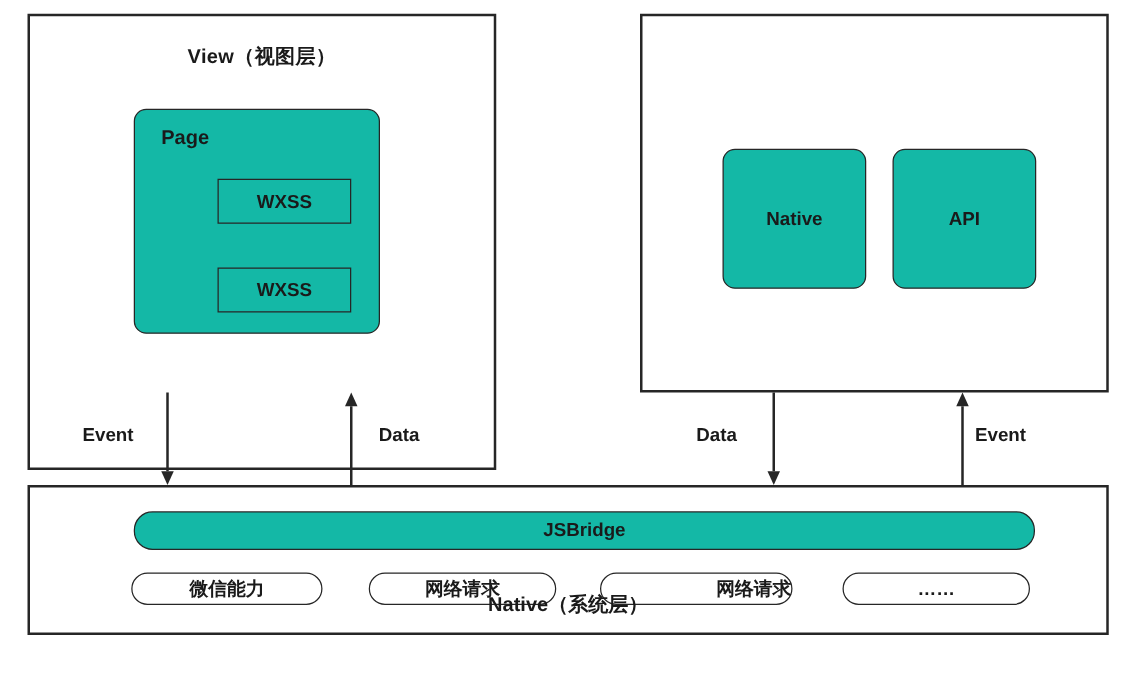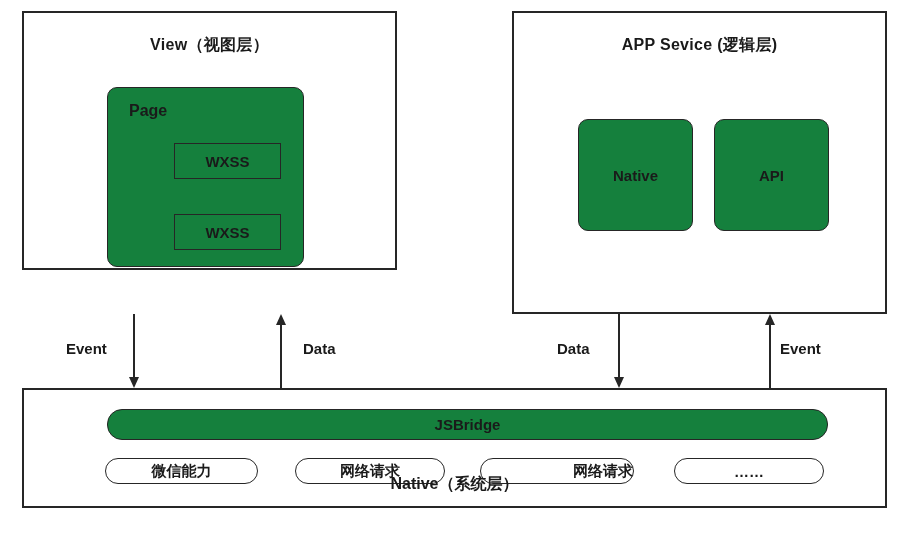--- a/index.html
+++ b/index.html
@@ -16,21 +16,21 @@
     overflow: hidden;
   }
   .box {
     position: absolute;
     border: 2px solid #262626;
     background: #ffffff;
   }
   .inner-box {
     position: absolute;
     border: 1.5px solid #262626;
-    background: #15803d;
+    background: #14b8a6;
   }
   .layer-title {
     position: absolute;
     top: 22px;
     left: 0;
     width: 100%;
     text-align: center;
     font-size: 16px;
     font-weight: 700;
     letter-spacing: 0.3px;
@@ -109,37 +109,36 @@
     text-align: center;
     font-size: 16px;
     font-weight: 700;
   }
 </style>
 </head>
 <body>
 
 <div id="canvas">
 
-  <div class="box" style="left:22px; top:11px; width:375px; height:259px;">
+  <div class="box" style="left:22px; top:11px; width:375px; height:365px;">
     <div class="layer-title">View（视图层）</div>
 
     <div class="inner-box page-box">
       <div class="page-label">Page</div>
 
       <div class="inner-box wx-box first centered-label">
         <span>WXSS</span>
       </div>
       <div class="inner-box wx-box second centered-label">
         <span>WXSS</span>
       </div>
     </div>
   </div>
 
   <div class="box" style="left:512px; top:11px; width:375px; height:303px;">
-    <div class="layer-title">APP Sevice (逻辑层)</div>
 
     <div class="inner-box module-box first centered-label">
       <span>Native</span>
     </div>
     <div class="inner-box module-box second centered-label">
       <span>API</span>
     </div>
   </div>
 
   <div class="flow-label" style="left:66px;">Event</div>

